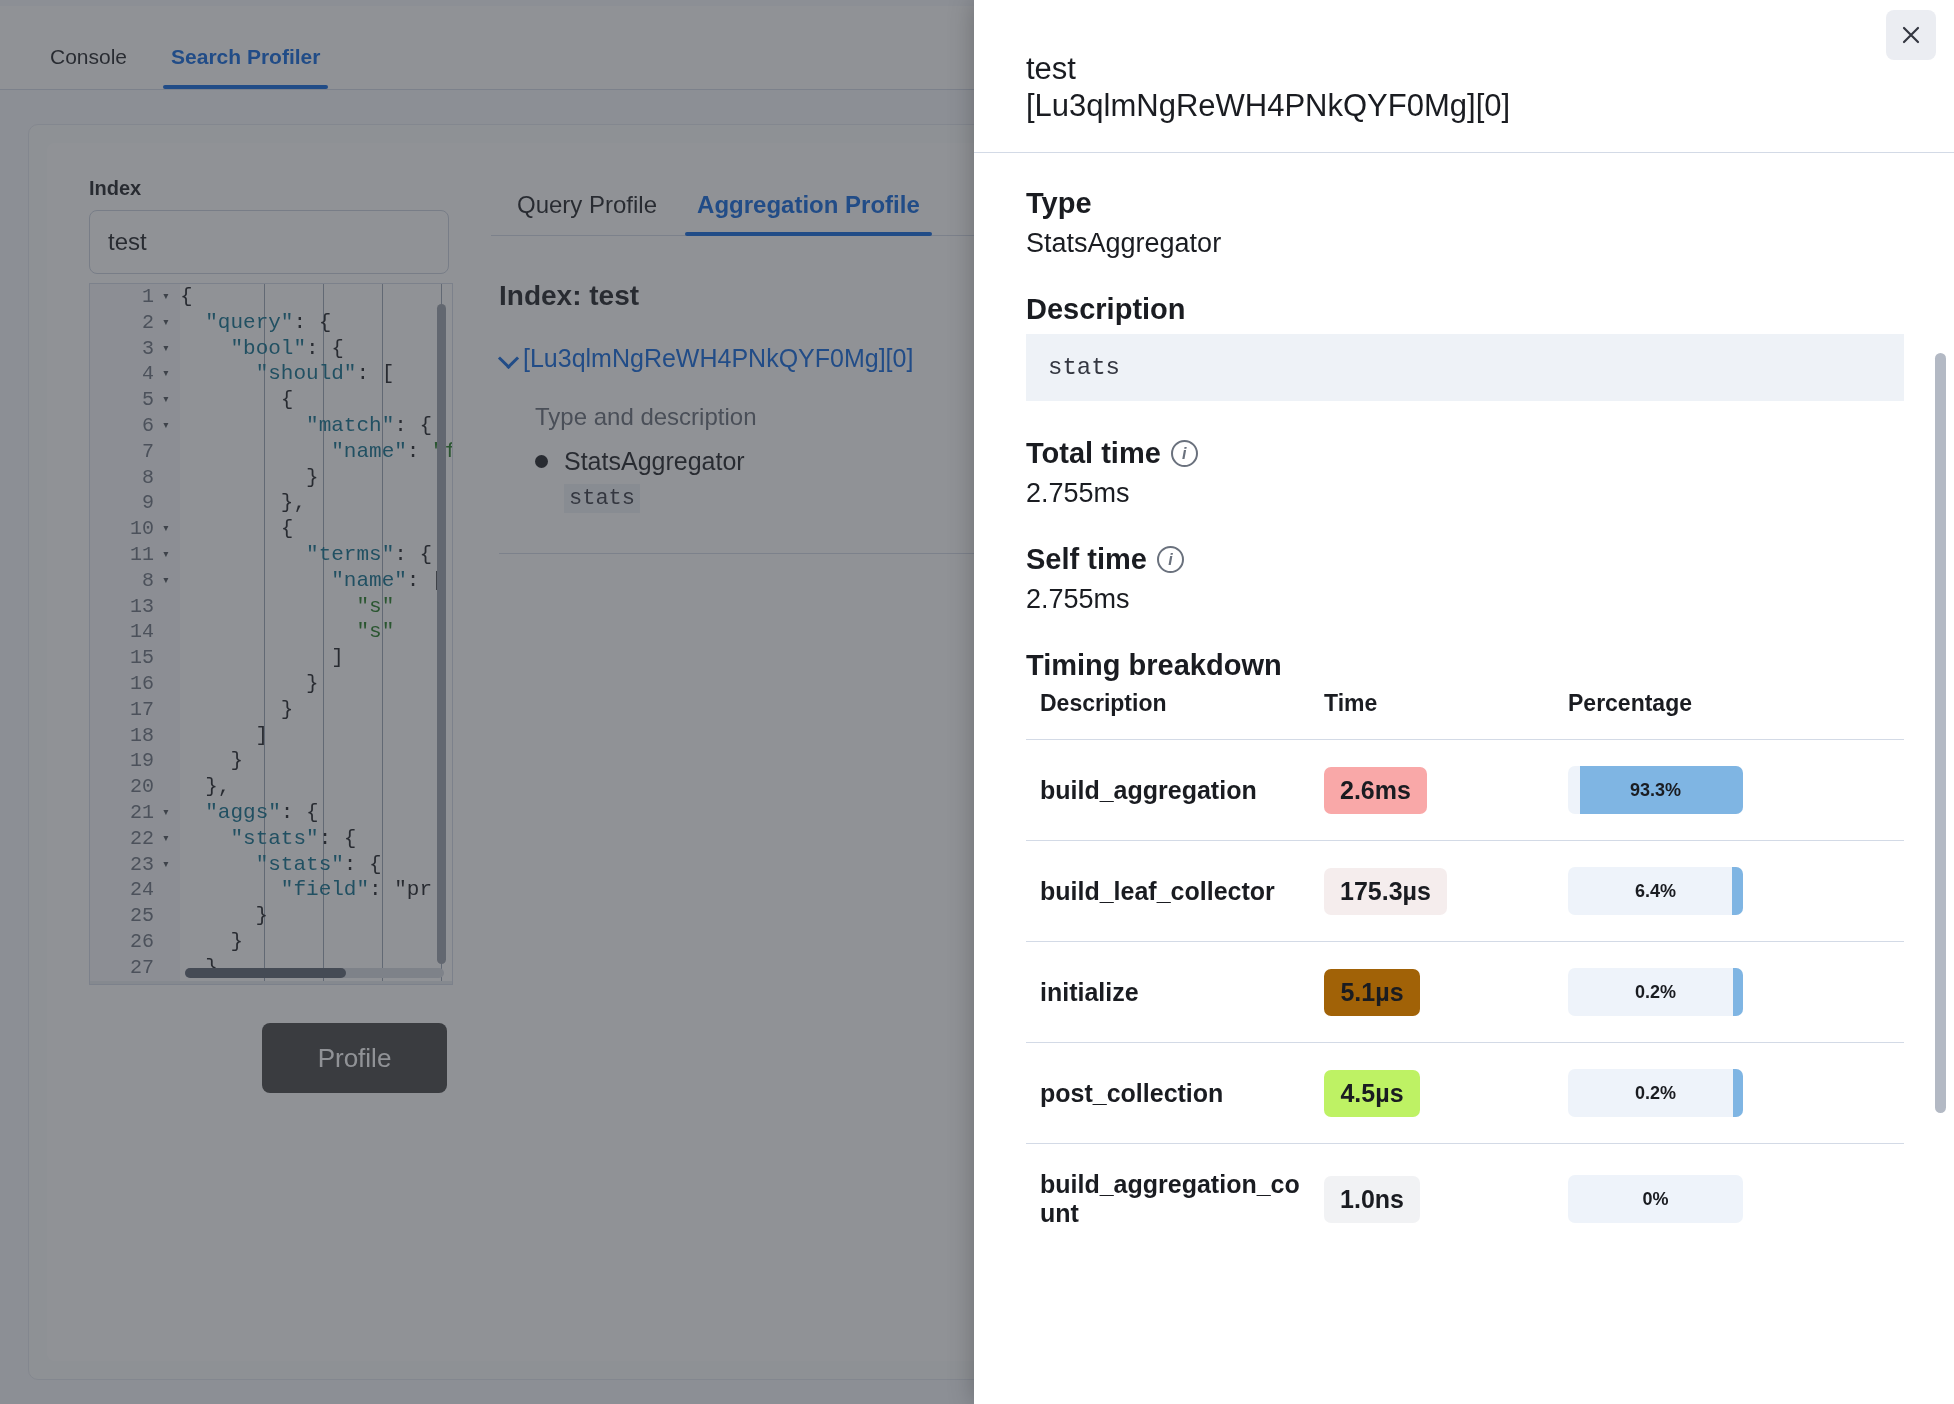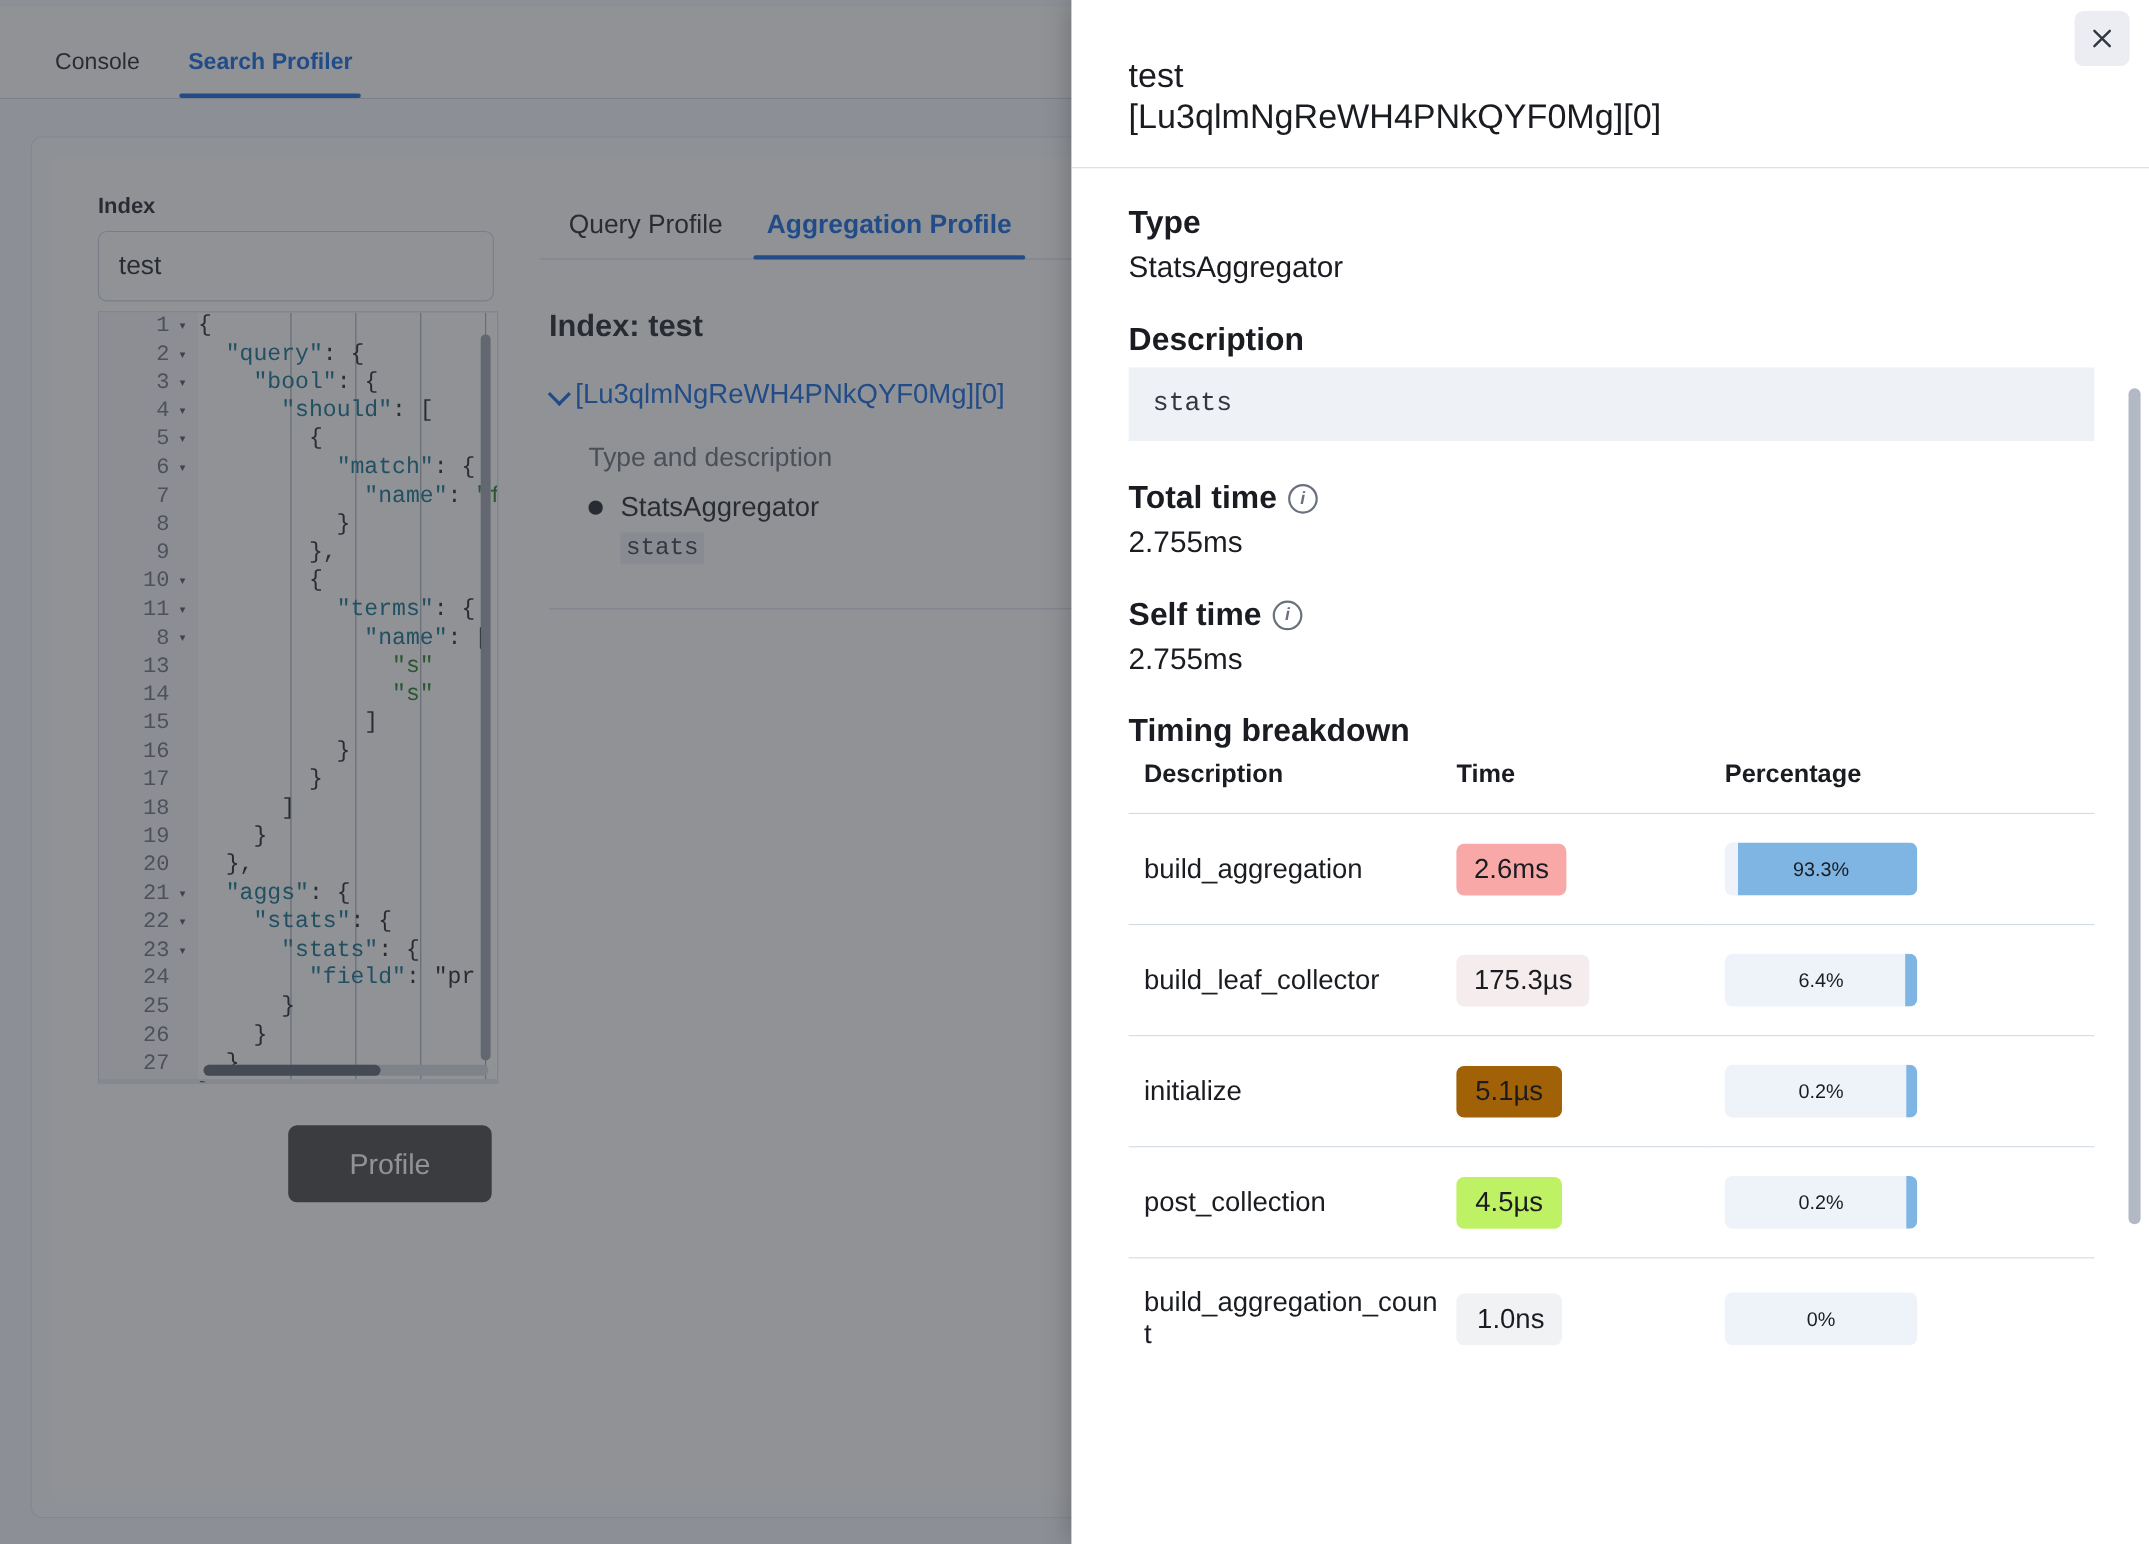--- a/index.html
+++ b/index.html
@@ -400,20 +400,21 @@
     color: #1a1c21;
     padding: 0 0 22px 14px;
     border-bottom: 1px solid #d3dae6;
   }
   table.timing td {
     padding: 26px 0 26px 14px;
     border-bottom: 1px solid #d3dae6;
     vertical-align: middle;
     font-size: 25px;
     color: #1a1c21;
+    font-weight: bold;
   }
   table.timing tr:last-child td { border-bottom: none; }
   .c-desc { width: 270px; word-break: break-all; padding-right: 12px; }
   .c-time { width: 230px; }
   .c-pct  { width: auto; }
 
   .time-pill {
     display: inline-block;
     min-width: 96px;
     text-align: center;

